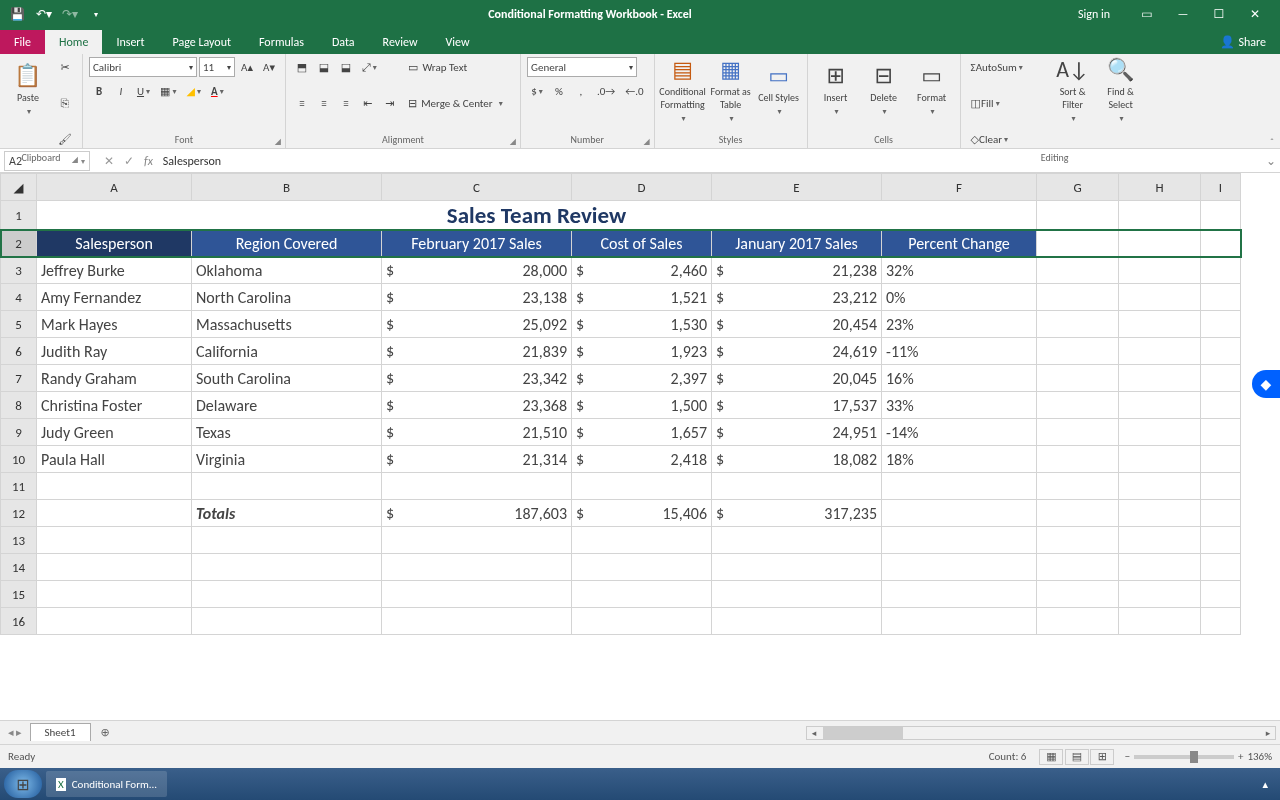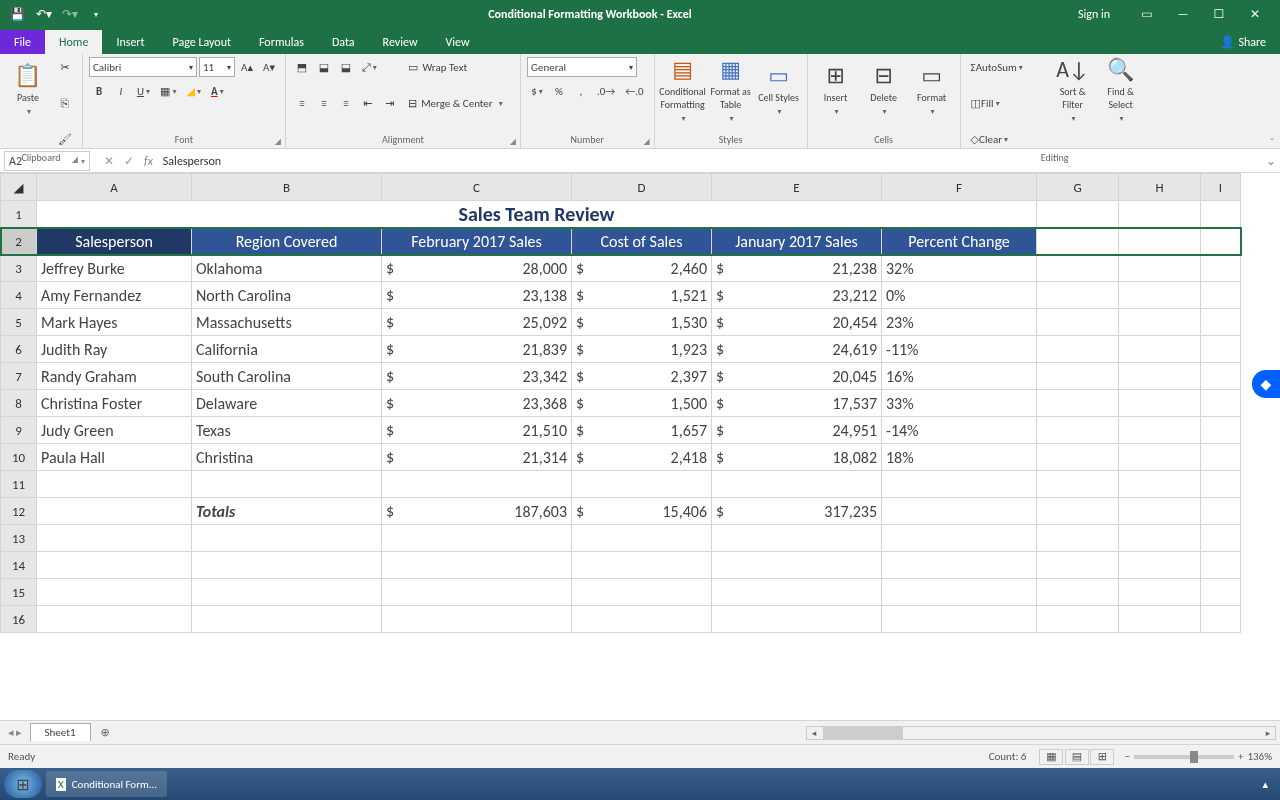--- a/index.html
+++ b/index.html
@@ -10,21 +10,21 @@
 .titlebar .qat { display: flex; align-items: center; gap: 6px; padding: 0 8px; }
 .titlebar .qat span { width: 20px; text-align: center; cursor: default; }
 .titlebar .title { flex: 1; text-align: center; font-size: 12px; font-weight: bold; }
 .titlebar .wincontrols { display: flex; gap: 10px; padding: 0 12px; }
 .titlebar .wincontrols span { width: 26px; text-align: center; }
 .titlebar .signin { padding: 0 12px; font-size: 12px; }
 
 
 .menutabs { background: #1e7145; height: 26px; display: flex; align-items: flex-end; color: #fff; font-size: 12px; }
 .menutabs .tab { padding: 5px 14px; cursor: default; }
-.menutabs .tab.file { background: #6d28d9; }
+.menutabs .tab.file { background: #be185d; }
 .menutabs .tab.active { background: #f1f1f1; color: #1e7145; }
 .menutabs .tell { color: #c8e0d0; padding: 5px 14px; }
 .menutabs .tell::before { content: "💡"; margin-right: 4px; font-size: 11px; }
 .menutabs .spacer { flex: 1; }
 .menutabs .share { padding: 5px 14px; }
 
 
 .ribbon { background: #f1f1f1; height: 95px; display: flex; border-bottom: 1px solid #d4d4d4; }
 .group { border-right: 1px solid #d4d4d4; display: flex; flex-direction: column; padding: 3px 6px 2px 6px; }
 .group .gbody { flex: 1; display: flex; gap: 4px; }
@@ -47,21 +47,21 @@
 .fbar .formula { flex: 1; padding: 0 4px; font-size: 12px; color: #333; }
 .fbar .expand { width: 18px; text-align: center; color: #888; }
 
 
 .gridwrap { position: relative; height: calc(800px - 28px - 26px - 95px - 24px - 24px - 24px - 32px); overflow: hidden; background: #fff; }
 table.grid { border-collapse: collapse; table-layout: fixed; }
 table.grid th, table.grid td { border: 1px solid #d4d4d4; font-family: Calibri, sans-serif; font-size: 16px; height: 27px; text-align: left; padding: 0 4px; overflow: hidden; white-space: nowrap; }
 table.grid th { background: #e6e6e6; font-weight: normal; text-align: center; color: #333; font-size: 13px; }
 table.grid th.rowhdr { width: 36px; text-align: center; background: #e6e6e6; font-size: 13px; }
 table.grid .colA { width: 155px; } .colB { width: 190px; } .colC { width: 190px; } .colD { width: 140px; } .colE { width: 170px; } .colF { width: 155px; } .colG { width: 82px; } .colH { width: 82px; } .colI { width: 40px; }
-tr.titlerow td { font-size: 20px; font-weight: bold; color: #1f3864; text-align: center; border-right: 1px solid #d4d4d4; }
+tr.titlerow td { font-size: 23px; font-weight: bold; color: #1f3864; text-align: center; border-right: 1px solid #d4d4d4; }
 tr.hdrrow td { background: #2f5597; color: #fff; font-size: 16px; text-align: center; }
 tr.hdrrow td.selcell { background: #1f3864; }
 .sel-border { outline: 2px solid #217346; outline-offset: -1px; }
 .moneycell { display: flex; justify-content: space-between; }
 .totals { font-weight: bold; font-style: italic; }
 tr.hdrrow th.rowhdr, th.selcol-hdr { background: #d2d2d2; }
 
 
 .sheettabs { height: 24px; border-top: 1px solid #d4d4d4; display: flex; align-items: center; background: #f1f1f1; font-size: 11px; }
 .sheettabs .nav { padding: 0 8px; color: #888; }
@@ -539,21 +539,21 @@
             </div>
           </td>
   <td>-14%</td>
   <td></td>
           <td></td>
           <td></td>
         </tr>
         <tr>
           <th class="rowhdr">10</th>
   <td>Paula Hall</td>
-  <td>Christina</td>
+  <td>Virginia</td>
   <td>
             <div class="moneycell">
               <span>$</span>
               <span>21,314</span>
             </div>
           </td>
   <td>
             <div class="moneycell">
               <span>$</span>
               <span>2,418</span>

